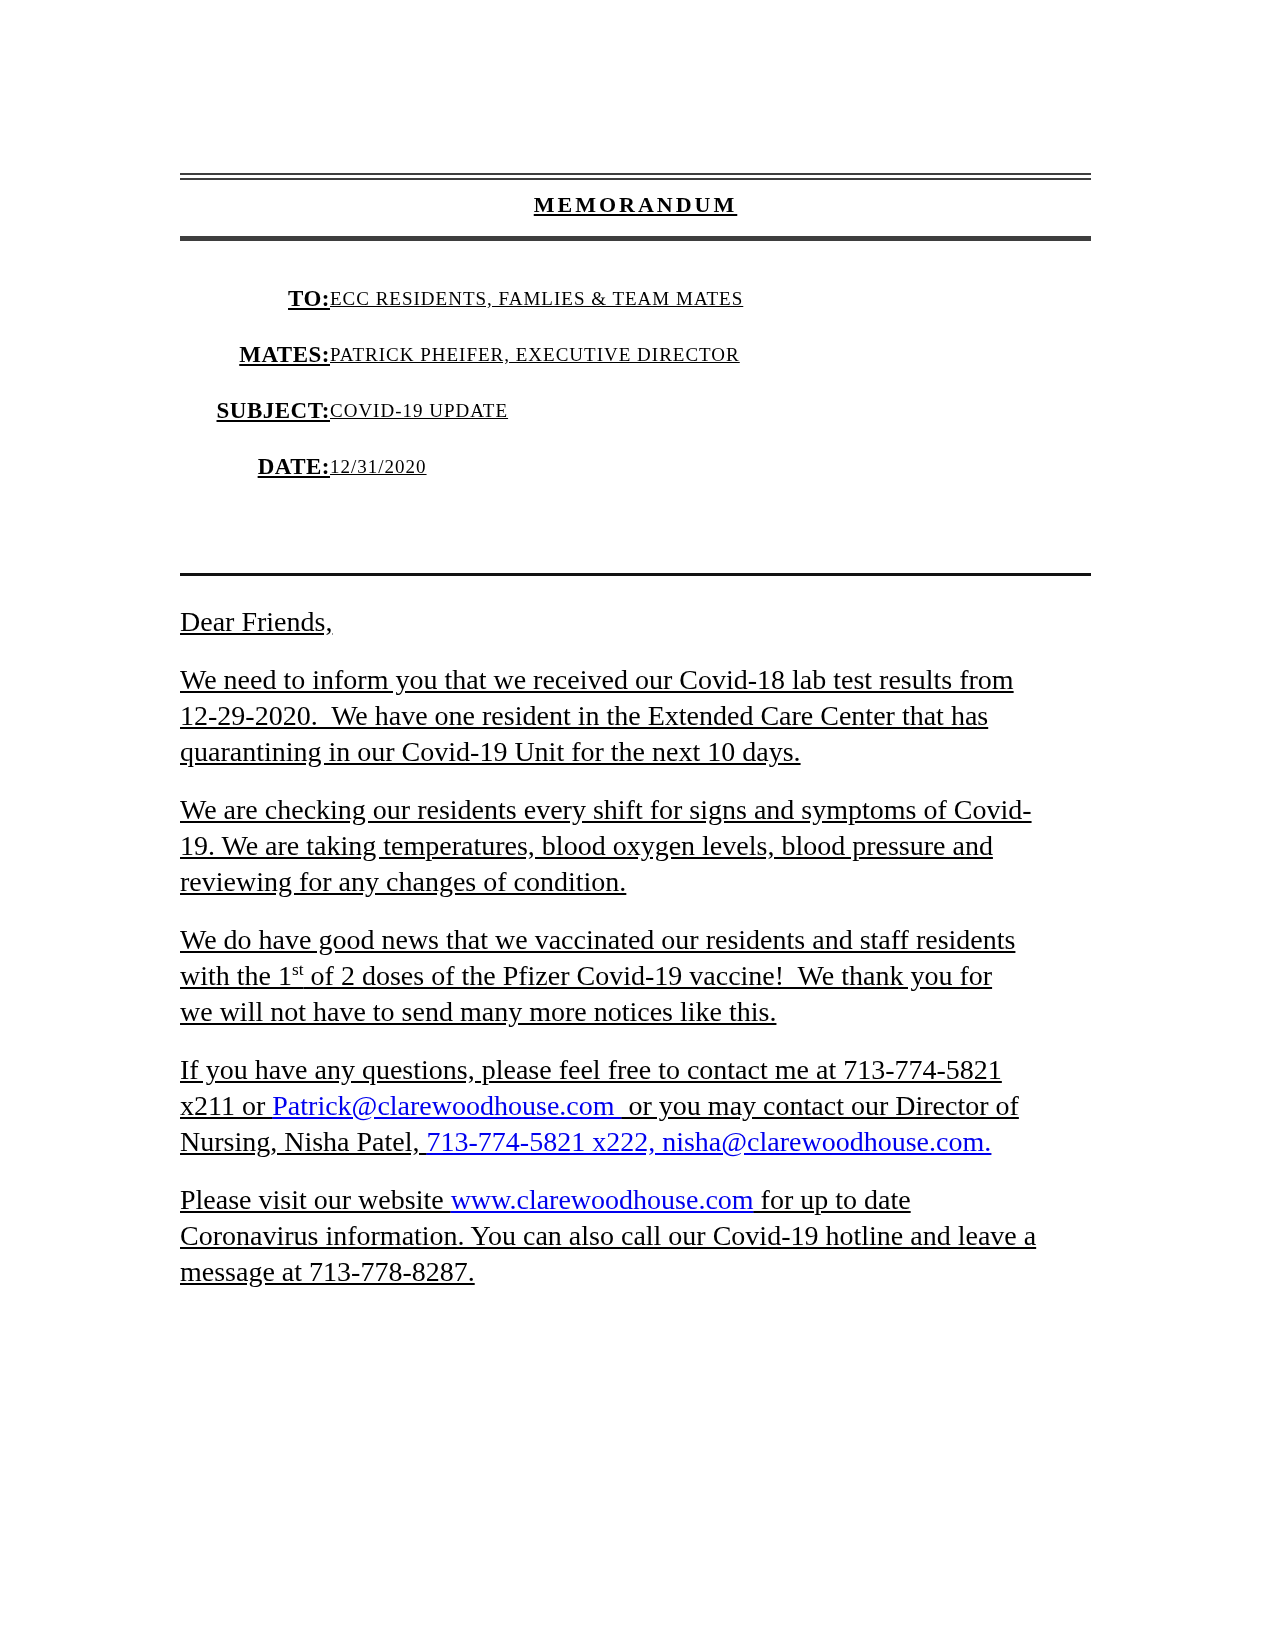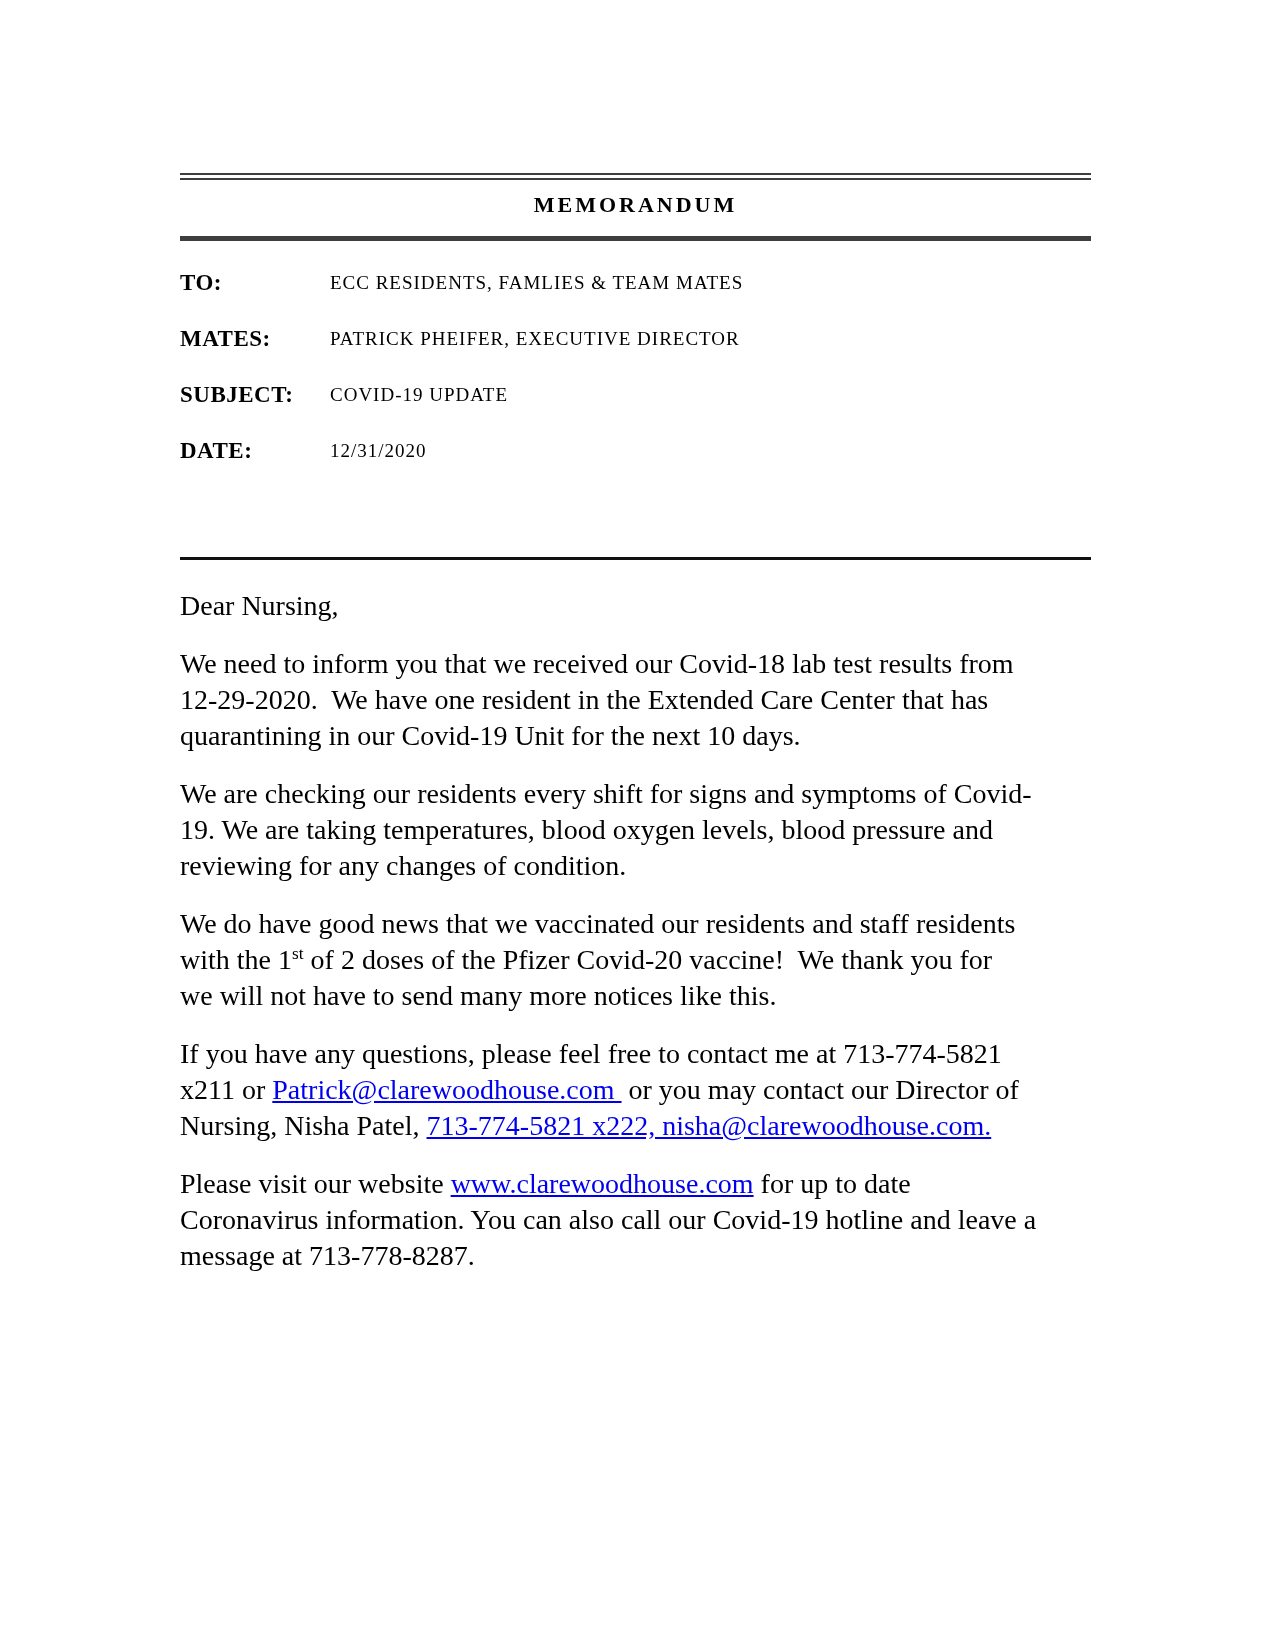--- a/index.html
+++ b/index.html
@@ -15,38 +15,39 @@
     width:1275px; height:1650px;
     font-family:"Liberation Serif","DejaVu Serif",serif;
     color:var(--ink);
     background:var(--paper);
     overflow:hidden;
   }
   .page{
     width:1275px; height:1650px;
     padding:173px 184px 0 180px;
     background:var(--paper);
+    text-decoration:underline;
   }
 
   
   .rule-double .rl{ height:2px; background:var(--rule); }
   .rule-double .gap{ height:3px; background:var(--paper); }
   .rule-thick{ height:5px; background:var(--rule); }
 
   .memo-title{
     margin-top:12px; margin-bottom:18px;
     line-height:26px;
     text-align:center;
     font-weight:bold;
     font-size:22px;
     letter-spacing:3px;
   }
 
   
-  .fields{ margin-top:28px; }
+  .fields{ margin-top:44px;text-align:right; }
   .field-row{ display:flex; line-height:27px; margin-bottom:29px; }
   .field-label{
     width:150px; flex:0 0 150px;
     font-weight:bold; font-size:23px; letter-spacing:0.5px;
   }
   .field-value{ font-size:19px; letter-spacing:1px; }
 
   
   .rule-divider{ margin-top:93px; height:3px; background:var(--divider); }
 
@@ -93,35 +94,35 @@
       <div class="field-row">
         <span class="field-label">DATE:</span>
         <span class="field-value">12/31/2020</span>
       </div>
     </div>
 
   <div class="rule-divider"></div>
 
   <div class="body" id="body">
       <div class="para">
-        <div class="line"><span>Dear Nursing,</span></div>
+        <div class="line"><span>Dear Friends,</span></div>
       </div>
       <div class="para">
         <div class="line"><span>We need to inform you that we received our Covid-18 lab test results from</span></div>
         <div class="line"><span>12-29-2020.  We have one resident in the Extended Care Center that has</span></div>
         <div class="line"><span>quarantining in our Covid-19 Unit for the next 10 days.</span></div>
       </div>
       <div class="para">
         <div class="line"><span>We are checking our residents every shift for signs and symptoms of Covid-</span></div>
         <div class="line"><span>19. We are taking temperatures, blood oxygen levels, blood pressure and</span></div>
         <div class="line"><span>reviewing for any changes of condition.</span></div>
       </div>
       <div class="para">
         <div class="line"><span>We do have good news that we vaccinated our residents and staff residents</span></div>
-        <div class="line"><span>with the 1</span><sup>st</sup><span> of 2 doses of the Pfizer Covid-20 vaccine!  We thank you for</span></div>
+        <div class="line"><span>with the 1</span><sup>st</sup><span> of 2 doses of the Pfizer Covid-19 vaccine!  We thank you for</span></div>
         <div class="line"><span>we will not have to send many more notices like this.</span></div>
       </div>
       <div class="para">
         <div class="line"><span>If you have any questions, please feel free to contact me at 713-774-5821</span></div>
         <div class="line"><span>x211 or </span><span class="link">Patrick@clarewoodhouse.com </span><span> or you may contact our Director of</span></div>
         <div class="line"><span>Nursing, Nisha Patel, </span><span class="link">713-774-5821 x222, nisha@clarewoodhouse.com.</span></div>
       </div>
       <div class="para">
         <div class="line"><span>Please visit our website </span><span class="link">www.clarewoodhouse.com</span><span> for up to date</span></div>
         <div class="line"><span>Coronavirus information. You can also call our Covid-19 hotline and leave a</span></div>

